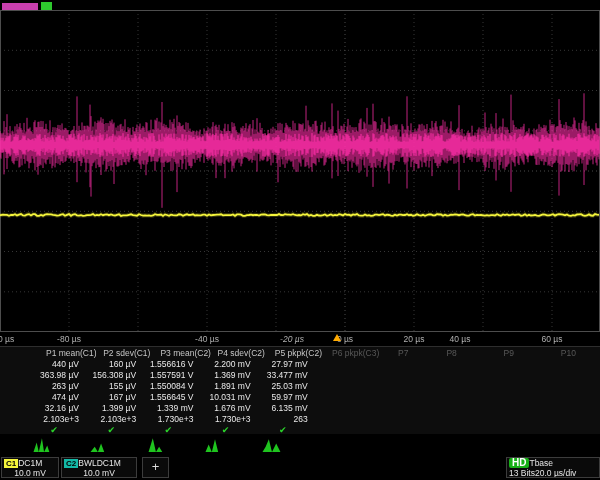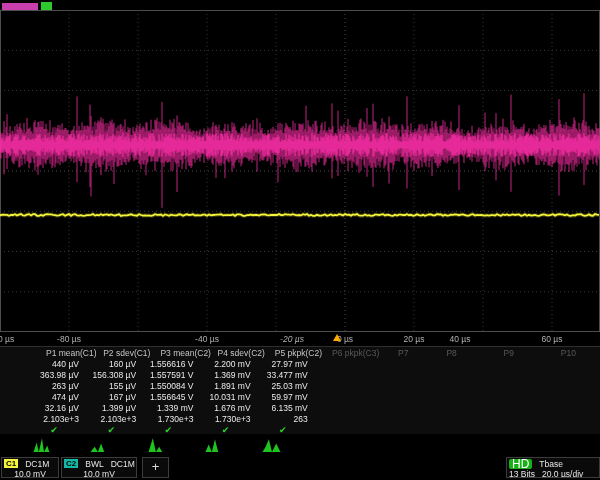--- a/index.html
+++ b/index.html
@@ -33,24 +33,24 @@
 
   
   #bottombar{position:absolute;left:0;top:455px;width:600px;height:25px;}
   .descbox{position:absolute;top:2px;height:21px;background:#0a0a0a;border:1px solid #3c3c3c;
            box-sizing:border-box;color:#e6e6e6;font-size:8.5px;overflow:hidden;}
   #c1box{left:1px;width:58px;}
   #c2box{left:61px;width:76px;}
   #plusbox{left:142px;width:27px;text-align:center;}
   #plusbox .plus{display:block;line-height:18px;font-size:13px;color:#ddd;}
   #tbbox{left:506px;width:94px;}
-  .drow{display:flex;align-items:flex-start;height:9px;padding:1px 2px 0 2px;gap:7px;white-space:nowrap;}
+  .drow{display:flex;align-items:flex-end;height:9px;padding:1px 2px 0 2px;gap:0;white-space:nowrap;}
   .dcenter{justify-content:center;}
   .chtag{font-size:8px;font-weight:bold;line-height:9px;padding:0 2px;color:#000;}
-  .hdbadge{font-size:12px;font-weight:normal;line-height:10px;padding:0 3px;border-radius:2px;color:#fff;}
+  .hdbadge{font-size:10px;font-weight:bold;line-height:10px;padding:0 3px;border-radius:2px;color:#fff;}
 </style>
 </head>
 <body>
 
 <div id="screen">
 
   <div class="badge-magenta"></div>
   <div class="badge-green"></div>
 
   <svg id="grid" width="600" height="322" viewBox="0 0 600 322">

